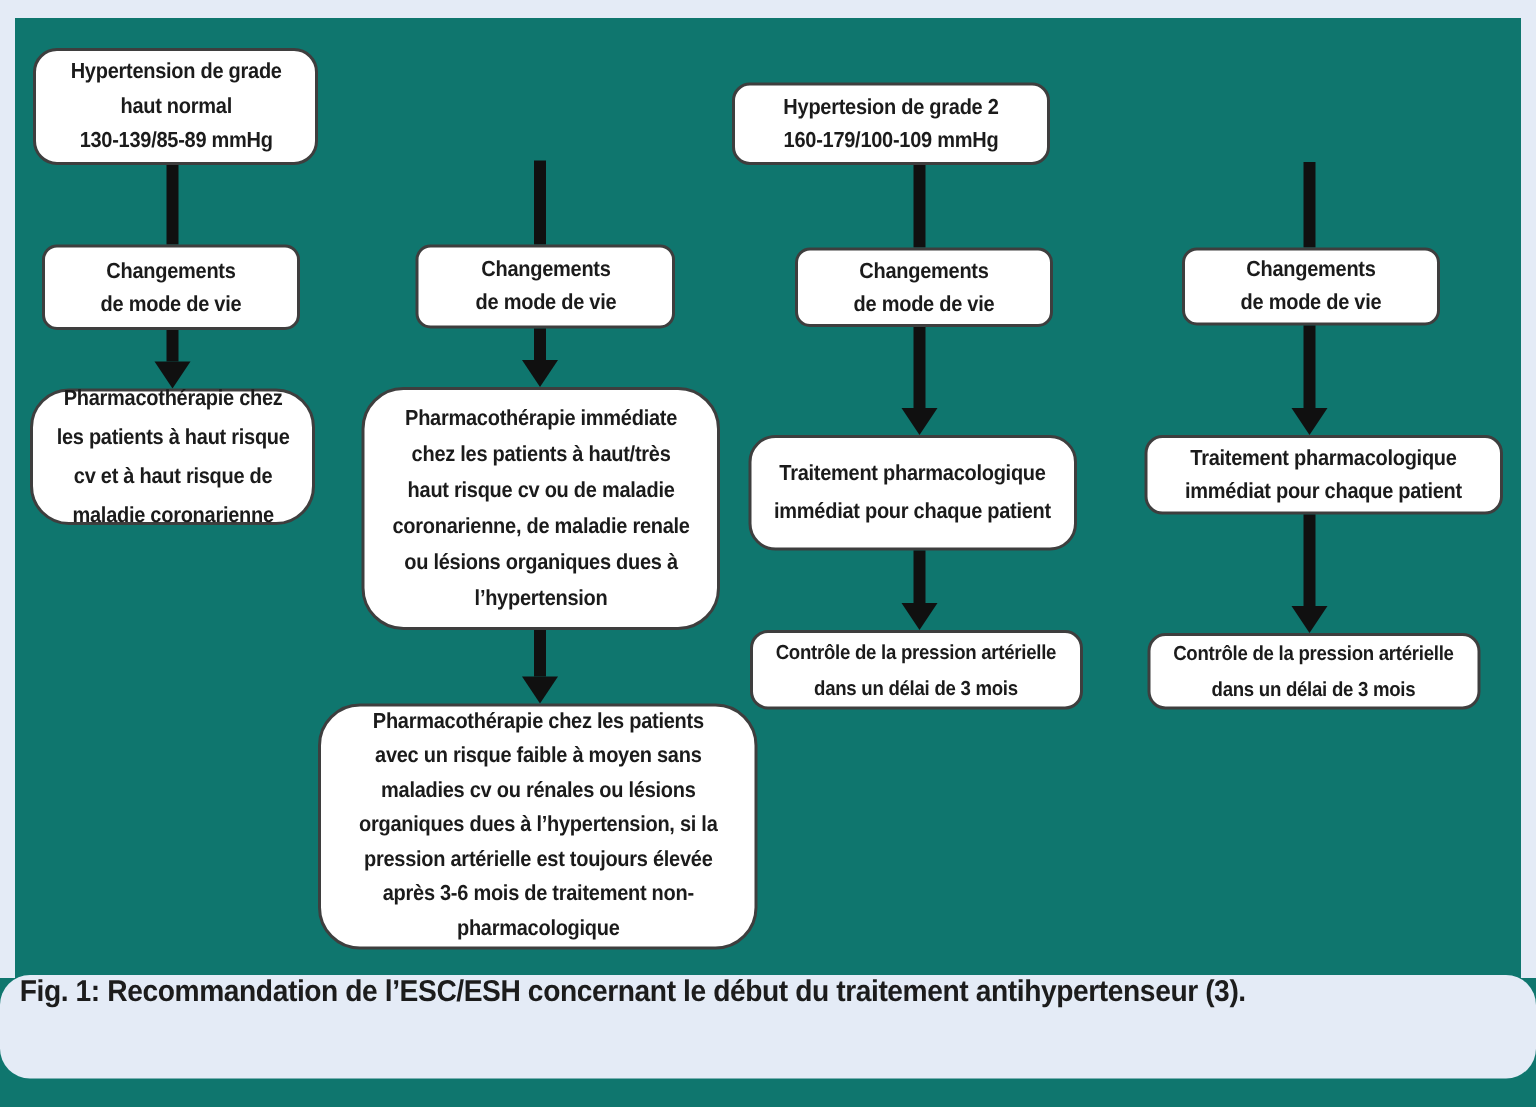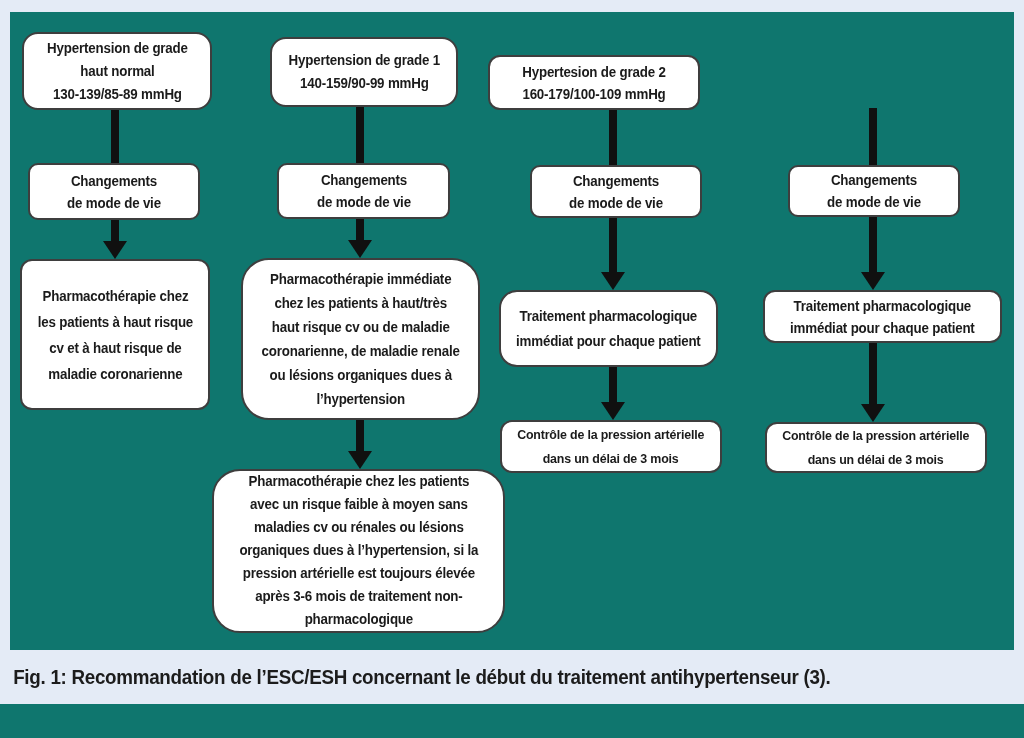--- a/index.html
+++ b/index.html
@@ -6,35 +6,35 @@
   body{
     width:1024px;height:738px;background:#ffffff;
     font-family:"Liberation Sans","DejaVu Sans",sans-serif;
     position:relative;overflow:hidden;
   }
   .canvas{position:absolute;left:0;top:0;width:1024px;height:738px;background:#0f766e;}
   .frame{position:absolute;background:#e4ebf6;}
   .frame.top{left:0;top:0;width:1024px;height:12px;}
   .frame.left{left:0;top:0;width:10px;height:652px;}
   .frame.right{left:1014px;top:0;width:10px;height:652px;}
-  .caption-band{position:absolute;left:0;top:650px;width:1024px;height:54px;background:#e4ebf6;display:flex;align-items:center;}
+  .caption-band{position:absolute;left:0;top:650px;width:1024px;height:69px;background:#e4ebf6;display:flex;border-radius:20px;}
   .caption{
     padding-left:14px;font-size:20px;font-weight:600;color:#1c1c1c;letter-spacing:-0.3px;
     transform:scaleX(0.94);transform-origin:left center;white-space:nowrap;
   }
   .box{
     position:absolute;border:2px solid #3e3e3e;border-radius:12px;background:#ffffff;
     display:flex;align-items:center;justify-content:center;text-align:center;
     color:#1b1b1b;font-size:14.5px;font-weight:600;line-height:22px;letter-spacing:-0.2px;
     box-sizing:border-box;
   }
   .box-text{white-space:pre-line;transform:scaleX(0.92);transform-origin:center;}
   #b1a{left:22px;top:32px;width:190px;height:78px;border-radius:16px;line-height:23px;}
   #b1b{left:28px;top:163px;width:172px;height:57px;border-radius:10px;}
-  #b1c{left:20px;top:259px;width:190px;height:151px;border-radius:12px;line-height:26px;}
+  #b1c{left:20px;top:259px;width:190px;height:91px;border-radius:26px;line-height:26px;}
   #b2a{left:270px;top:37px;width:188px;height:70px;border-radius:16px;line-height:23px;}
   #b2b{left:277px;top:163px;width:173px;height:56px;border-radius:10px;}
   #b2c{left:241px;top:258px;width:239px;height:162px;border-radius:28px;line-height:24px;}
   #b2d{left:212px;top:469px;width:293px;height:164px;border-radius:28px;line-height:23px;align-items:flex-end;}
   #b3a{left:488px;top:55px;width:212px;height:55px;border-radius:12px;}
   #b3b{left:530px;top:165px;width:172px;height:53px;border-radius:10px;}
   #b3c{left:499px;top:290px;width:219px;height:77px;border-radius:18px;line-height:25px;}
   #b3d{left:500px;top:420px;width:222px;height:53px;border-radius:12px;font-size:13.5px;line-height:24px;}
   #b4a{left:780px;top:55px;width:190px;height:53px;border-radius:12px;}
   #b4b{left:788px;top:165px;width:172px;height:52px;border-radius:10px;}
@@ -74,24 +74,20 @@
   </div>
   <div class="shaft" id="s1b"></div>
   <div class="ahead" id="h1b"></div>
   <div class="box" id="b1c">
     <div class="box-text">Pharmacothérapie chez
 les patients à haut risque
 cv et à haut risque de
 maladie coronarienne</div>
   </div>
 
-  <div class="box" id="b2a">
-    <div class="box-text">Hypertension de grade 1
-140-159/90-99 mmHg</div>
-  </div>
   <div class="shaft" id="s2a"></div>
   <div class="box" id="b2b">
     <div class="box-text">Changements
 de mode de vie</div>
   </div>
   <div class="shaft" id="s2b"></div>
   <div class="ahead" id="h2b"></div>
   <div class="box" id="b2c">
     <div class="box-text">Pharmacothérapie immédiate
 chez les patients à haut/très

